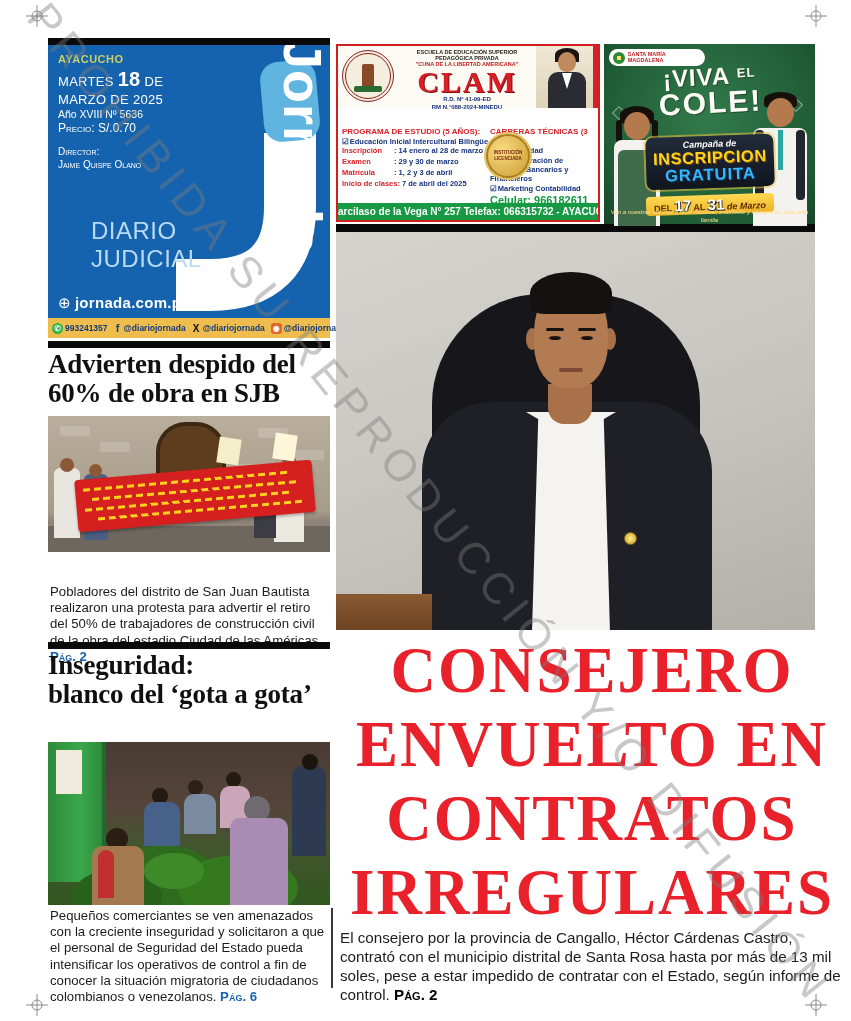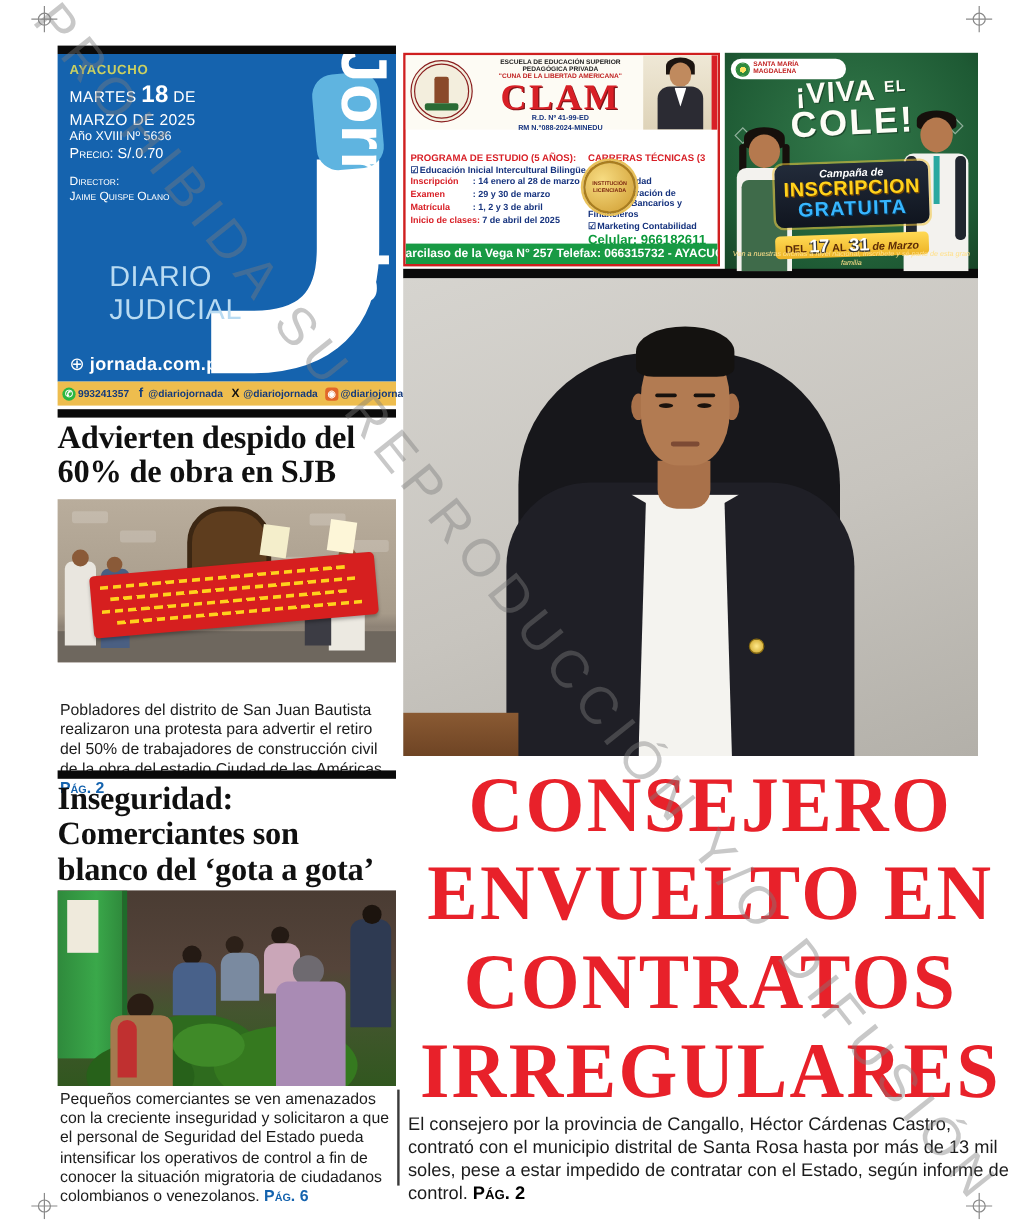--- a/index.html
+++ b/index.html
@@ -435,21 +435,20 @@
 
 <div class="abs caption" style="top:584px;">
   <span>Pobladores del distrito de San Juan Bautista realizaron una protesta para advertir el retiro del 50% de trabajadores de construcción civil de la obra del estadio Ciudad de las Américas.</span>
   <span class="pg">Pág. 2</span>
 </div>
 
 <div class="abs bar" style="top:642px;"></div>
 
 <div class="abs headline" style="top:651px;">
   <div>Inseguridad:</div>
-  <div>Comerciantes son</div>
   <div>blanco del ‘gota a gota’</div>
 </div>
 
 <div class="abs photo2">
   <div class="p2-door"></div>
   <div class="p2-sign"></div>
   <div class="p2-greens" style="left:60px; bottom:-10px; width:110px; height:70px; background:#2e6b1e;"></div>
   <div class="p2-greens" style="left:130px; bottom:-16px; width:120px; height:66px; background:#35791f;"></div>
   <div class="p2-greens" style="left:24px; bottom:-20px; width:90px; height:56px; background:#27611a;"></div>
   <div class="p2-greens" style="left:96px; bottom:16px; width:60px; height:36px; background:#3f8a28;"></div>

